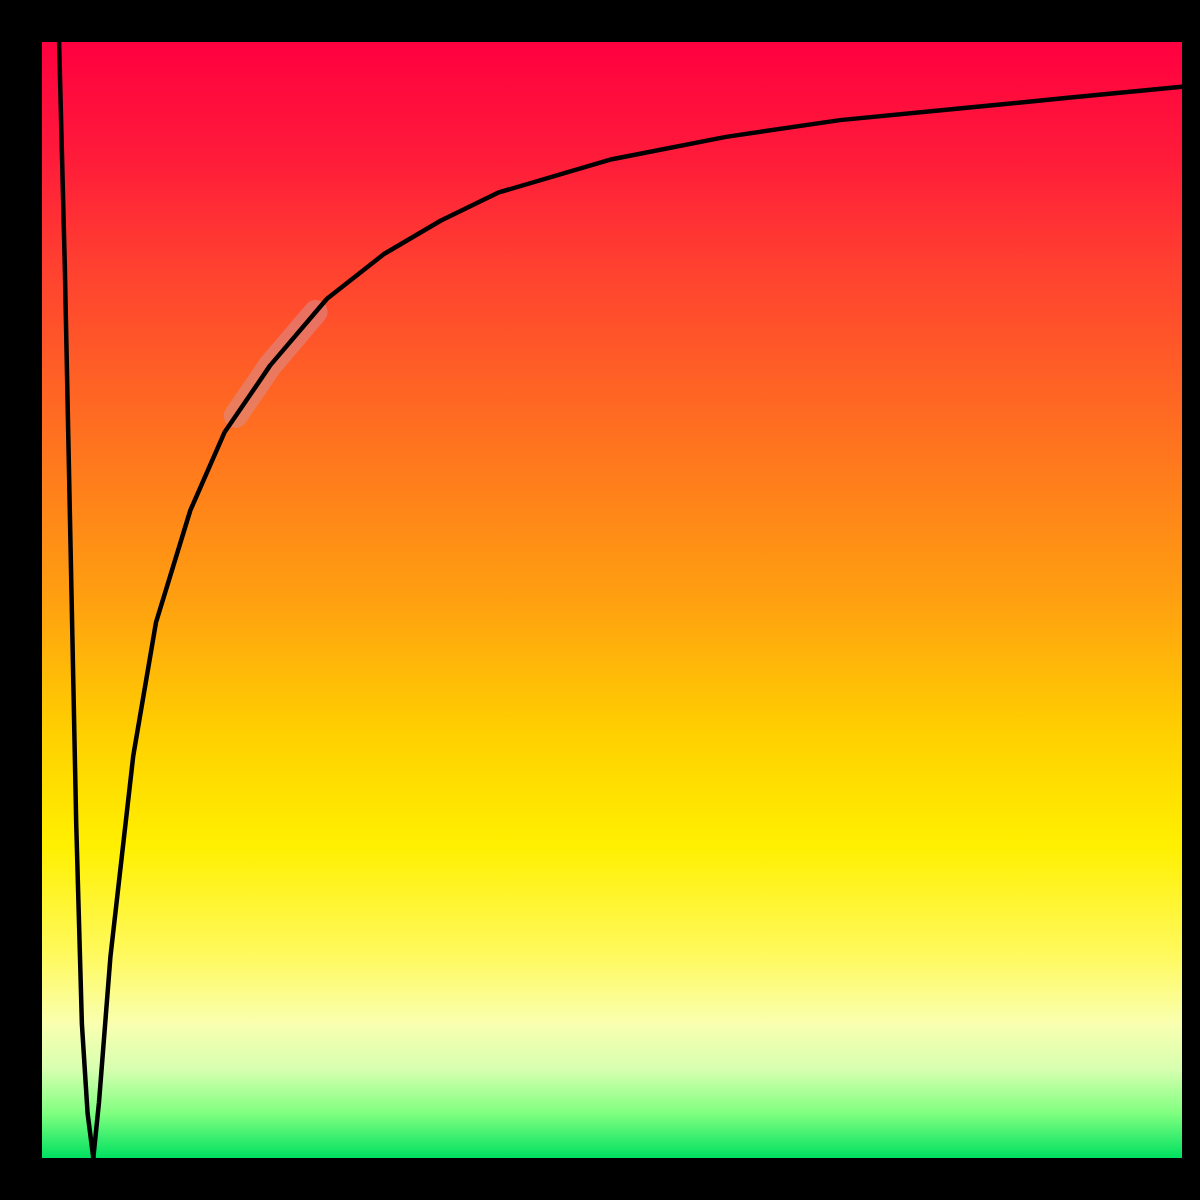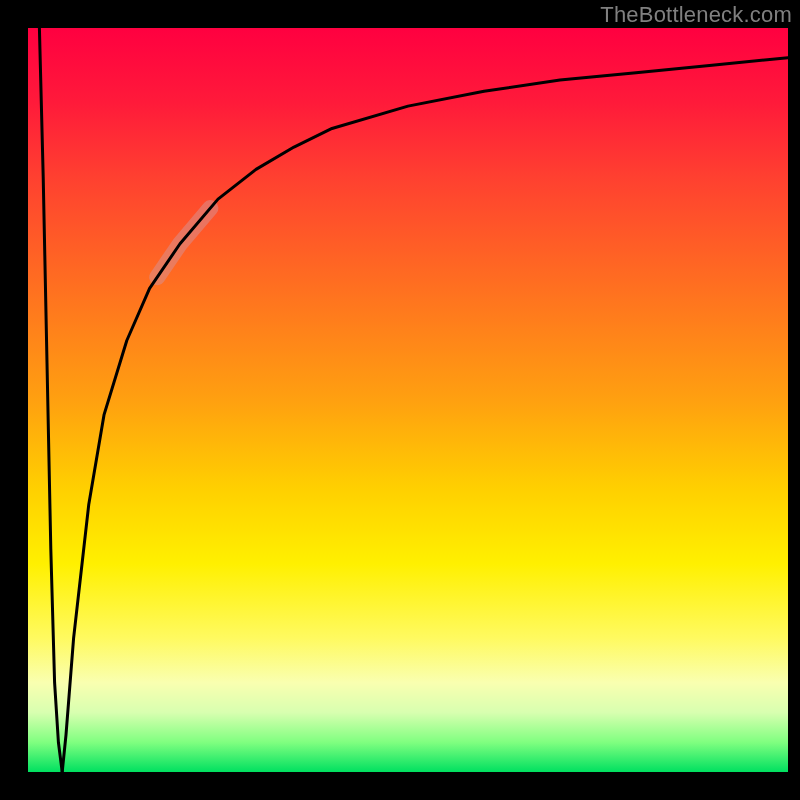--- a/index.html
+++ b/index.html
@@ -68,15 +68,14 @@
           <path d="M129.20 249.24 L152.00 215.76 L182.40 180.05" fill="none" stroke="#d98e8e" stroke-opacity="0.55" stroke-width="16" stroke-linecap="round"></path>
         </g>
       <g id="line-group">
           <path d="M11.40 0.00 L15.20 148.80 L19.00 334.80 L22.80 520.80 L26.60 654.72 L30.40 714.24 L34.20 744.00" fill="none" stroke="#000000" stroke-width="3" stroke-linejoin="round" stroke-linecap="round"></path>
           <path d="M34.20 744.00 L38.00 706.80 L45.60 610.08 L60.80 476.16 L76.00 386.88 L98.80 312.48 L121.60 260.40 L152.00 215.76 L190.00 171.12 L228.00 141.36 L266.00 119.04 L304.00 100.44 L380.00 78.12 L456.00 63.24 L532.00 52.08 L608.00 44.64 L684.00 37.20 L760.00 29.76" fill="none" stroke="#000000" stroke-width="3" stroke-linejoin="round" stroke-linecap="round"></path>
         </g>
     </svg>
 
   </div>
 
-  <div class="watermark">TheBottleneck.com</div>
 
 </div>
 
 </body></html>

